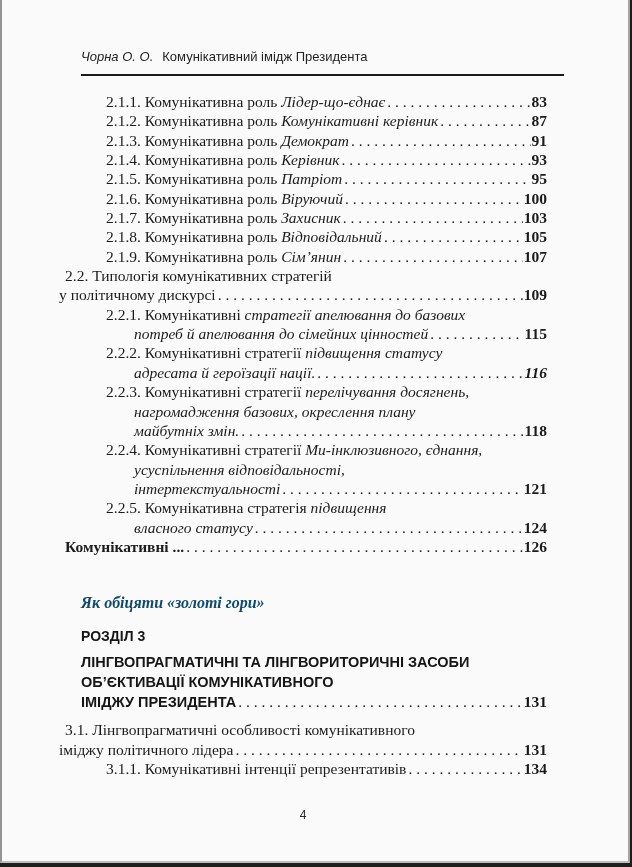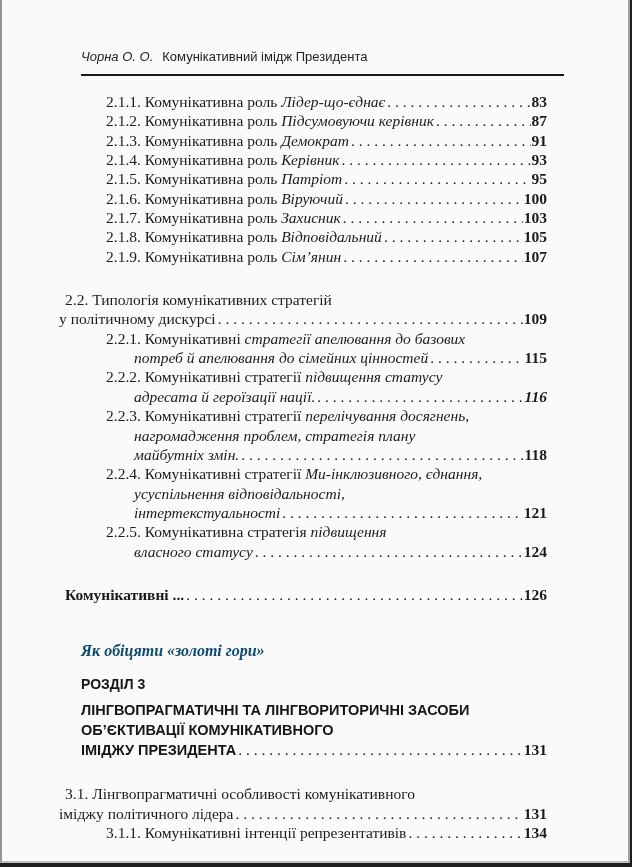--- a/index.html
+++ b/index.html
@@ -33,21 +33,21 @@
     border:0; border-top:2px solid #1a1a1a; height:0;
   }
 
   
   .toc { margin-top:16px; font-size:15.5px; }
   .toc-line {
     display:flex; align-items:baseline;
     line-height:19.35px; white-space:pre;
   }
   .toc-line span { white-space:pre; }
-  .l0f { padding-left:6px;margin-top:24px; }
+  .l0f { padding-left:6px; }
   .l0c { padding-left:0; }
   .l1f { padding-left:47px; }
   .l1c { padding-left:75px; }
   .it { font-style:italic; }
   .bd { font-weight:bold; }
   .leader {
     flex:1 1 auto; overflow:hidden; min-width:10px;
     text-align:right; margin-left:2px; margin-right:1px;
     font-weight:normal; font-style:normal;
     font-family:"Liberation Serif", serif; font-size:15.5px;
@@ -85,36 +85,36 @@
 
 <div class="stage">
   <div class="paper">
     <div class="content">
 
       <div class="running-header"><span class="author">Чорна О. О.</span><span class="booktitle">Комунікативний імідж Президента</span></div>
       <div class="header-rule"></div>
 
       <div class="toc" id="toc-main">
           <div class="toc-line l1f"><span class="">2.1.1. Комунікативна роль </span><span class="it">Лідер-що-єднає</span><span class="leader"></span><span class="pg">83</span></div>
-          <div class="toc-line l1f"><span class="">2.1.2. Комунікативна роль </span><span class="it">Підсумовуючи керівник</span><span class="leader"></span><span class="pg">87</span></div>
+          <div class="toc-line l1f"><span class="">2.1.2. Комунікативна роль </span><span class="it">Комунікативні керівник</span><span class="leader"></span><span class="pg">87</span></div>
           <div class="toc-line l1f"><span class="">2.1.3. Комунікативна роль </span><span class="it">Демократ</span><span class="leader"></span><span class="pg">91</span></div>
           <div class="toc-line l1f"><span class="">2.1.4. Комунікативна роль </span><span class="it">Керівник</span><span class="leader"></span><span class="pg">93</span></div>
           <div class="toc-line l1f"><span class="">2.1.5. Комунікативна роль </span><span class="it">Патріот</span><span class="leader"></span><span class="pg">95</span></div>
           <div class="toc-line l1f"><span class="">2.1.6. Комунікативна роль </span><span class="it">Віруючий</span><span class="leader"></span><span class="pg">100</span></div>
           <div class="toc-line l1f"><span class="">2.1.7. Комунікативна роль </span><span class="it">Захисник</span><span class="leader"></span><span class="pg">103</span></div>
           <div class="toc-line l1f"><span class="">2.1.8. Комунікативна роль </span><span class="it">Відповідальний</span><span class="leader"></span><span class="pg">105</span></div>
           <div class="toc-line l1f"><span class="">2.1.9. Комунікативна роль </span><span class="it">Сім’янин</span><span class="leader"></span><span class="pg">107</span></div>
           <div class="toc-line l0f"><span class="">2.2. Типологія комунікативних стратегій</span></div>
           <div class="toc-line l0c"><span class="">у політичному дискурсі</span><span class="leader"></span><span class="pg">109</span></div>
           <div class="toc-line l1f"><span class="">2.2.1. Комунікативні </span><span class="it">стратегії апелювання до базових</span></div>
           <div class="toc-line l1c"><span class="it">потреб й апелювання до сімейних цінностей</span><span class="leader"></span><span class="pg">115</span></div>
           <div class="toc-line l1f"><span class="">2.2.2. Комунікативні стратегії </span><span class="it">підвищення статусу</span></div>
           <div class="toc-line l1c"><span class="it">адресата й героїзації нації.</span><span class="leader"></span><span class="pg it">116</span></div>
           <div class="toc-line l1f"><span class="">2.2.3. Комунікативні стратегії </span><span class="it">перелічування досягнень,</span></div>
-          <div class="toc-line l1c"><span class="it">нагромадження проблем, стратегія плану</span></div>
+          <div class="toc-line l1c"><span class="it">нагромадження базових, окреслення плану</span></div>
           <div class="toc-line l1c"><span class="it">майбутніх змін.</span><span class="leader"></span><span class="pg">118</span></div>
           <div class="toc-line l1f"><span class="">2.2.4. Комунікативні стратегії </span><span class="it">Ми-інклюзивного, єднання,</span></div>
           <div class="toc-line l1c"><span class="it">усуспільнення відповідальності,</span></div>
           <div class="toc-line l1c"><span class="it">інтертекстуальності</span><span class="leader"></span><span class="pg">121</span></div>
           <div class="toc-line l1f"><span class="">2.2.5. Комунікативна стратегія </span><span class="it">підвищення</span></div>
           <div class="toc-line l1c"><span class="it">власного статусу</span><span class="leader"></span><span class="pg">124</span></div>
           <div class="toc-line l0f"><span class="bd">Комунікативні ...</span><span class="leader"></span><span class="pg">126</span></div>
         </div>
 
       <div class="motto">Як обіцяти «золоті гори»</div>

